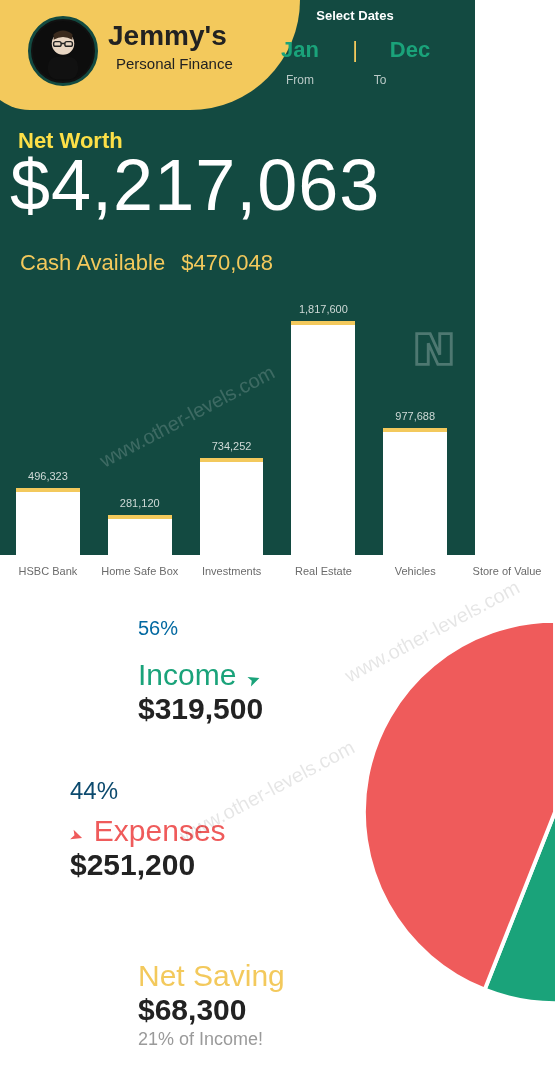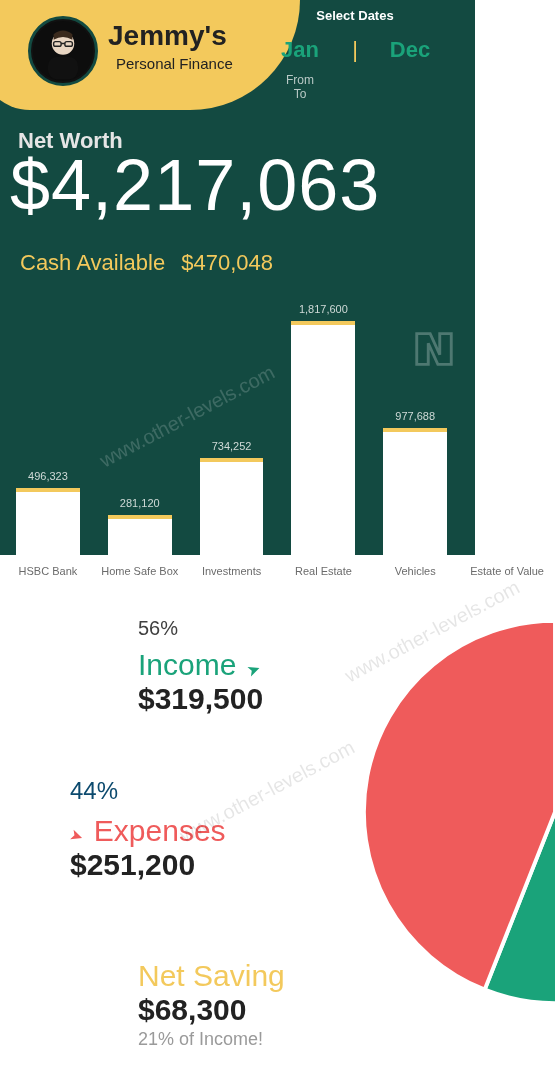--- a/index.html
+++ b/index.html
@@ -55,26 +55,26 @@
     width: 190px;
     text-align: center;
   }
   .dates-title {
     color: #fff; font-size: 13px; font-weight: 600;
     margin-bottom: 14px;
   }
   .dates-row { display: flex; justify-content: space-between; align-items: center; }
   .date-val { color: #1aa37a; font-size: 22px; font-weight: 700; width: 80px; }
   .date-sep { color: #f3c95c; font-size: 22px; font-weight: 300; }
-  .dates-sub { display: flex; margin-top: 10px; flex-direction: column; }
+  .dates-sub { display: flex; margin-top: 10px; }
   .date-sub-lbl { color: #b9c9c6; font-size: 12px; width: 80px; }
   .net-worth-lbl {
     position: absolute;
     top: 128px; left: 18px;
-    color: #e5e5e5; font-size: 22px; font-weight: 600;
+    color: #fde047; font-size: 22px; font-weight: 600;
   }
   .net-worth-val {
     position: absolute;
     top: 144px; left: 10px;
     color: #fff; font-size: 72px; font-weight: 500;
     letter-spacing: 1px;
   }
   .cash-row {
     position: absolute;
     top: 250px; left: 20px;
@@ -126,21 +126,21 @@
     width: 555px;
     height: 495px;
   }
   .pie-wrap {
     position: absolute;
     top: 40px; right: -195px;
     width: 390px; height: 390px;
   }
   .pie-wrap svg { width: 390px; height: 390px; }
   .inc-block { position: absolute; top: 40px; left: 138px; }
-  .inc-pct { color: #404040; font-size: 20px; margin-bottom: 8px; }
+  .inc-pct { color: #0369a1; font-size: 20px; margin-bottom: 18px; }
   .inc-title { color: #1aa37a; font-size: 30px; font-weight: 500; }
   .inc-arrow { color: #1aa37a; font-size: 16px; margin-left: 6px; display:inline-block; transform: rotate(-20deg); }
   .inc-val { color: #222; font-size: 30px; font-weight: 600; }
   .exp-block { position: absolute; top: 200px; left: 70px; }
   .exp-pct { color: #0c4a6e; font-size: 24px; margin-bottom: 9px; }
   .exp-title { color: #ef5b5b; font-size: 30px; font-weight: 500; }
   .exp-arrow { color: #ef5b5b; font-size: 16px; margin-right: 6px; display:inline-block; transform: rotate(20deg); }
   .exp-val { color: #222; font-size: 30px; font-weight: 600; }
   .sav-block { position: absolute; top: 382px; left: 138px; }
   .sav-title { color: #f3c95c; font-size: 30px; font-weight: 500; }
@@ -237,21 +237,21 @@
       </div>
     </div>
 </div>
 
 <div class="x-axis" id="x-axis">
     <div class="x-tick">HSBC Bank</div>
     <div class="x-tick">Home Safe Box</div>
     <div class="x-tick">Investments</div>
     <div class="x-tick">Real Estate</div>
     <div class="x-tick">Vehicles</div>
-    <div class="x-tick">Estate of Value</div>
+    <div class="x-tick">Store of Value</div>
   </div>
 
 <div class="bottom-panel">
   <div class="pie-wrap">
     <svg viewBox="0 0 200 200" id="pie-svg">
         <path d="M 100 100 L 100 2 A 98 98 0 1 1 63.92379383690154 191.11809561704865 Z" fill="#1aa37a" stroke="#fff" stroke-width="2"></path>
         <path d="M 100 100 L 63.92379383690154 191.11809561704865 A 98 98 0 0 1 99.99999999999999 2 Z" fill="#ef5b5b" stroke="#fff" stroke-width="2"></path>
       </svg>
   </div>
 

